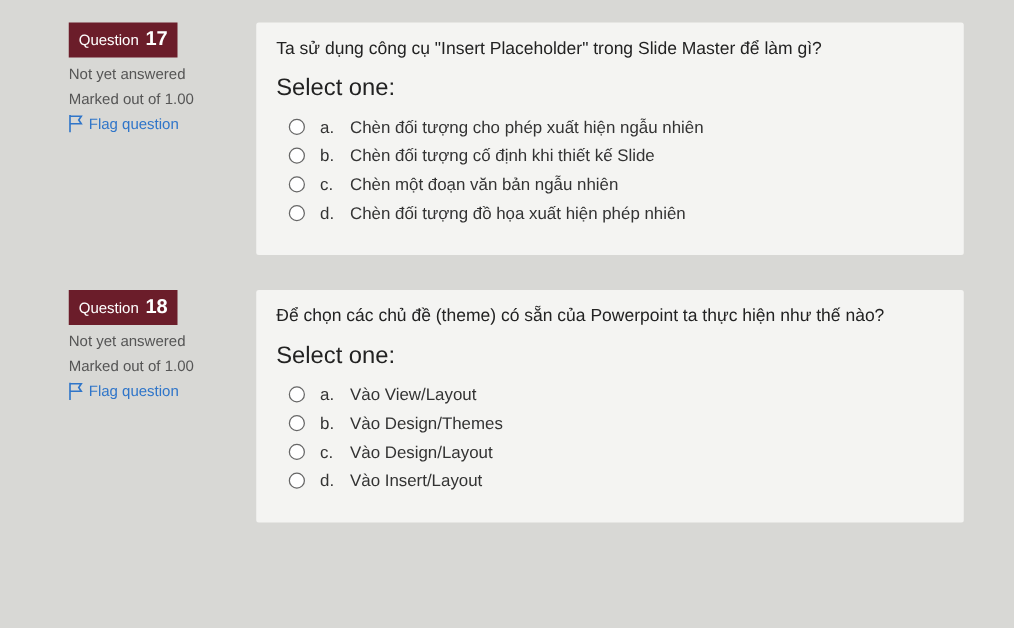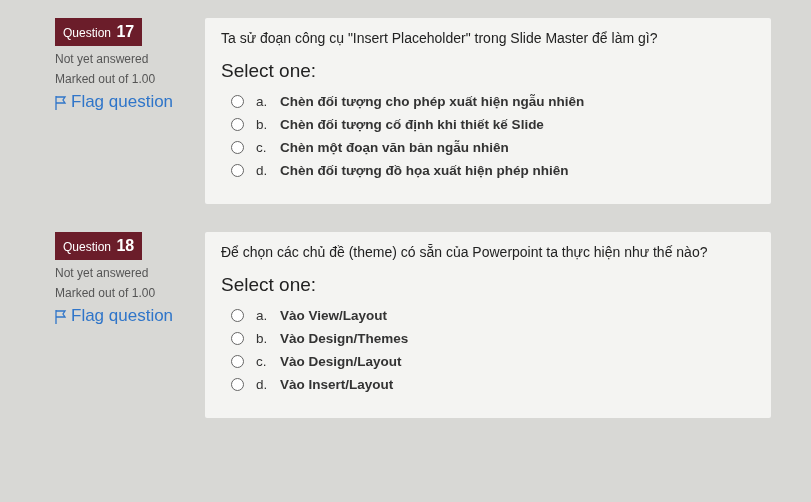--- a/index.html
+++ b/index.html
@@ -40,21 +40,21 @@
       margin-left: 2px;
     }
     .status-line {
       font-size: 12px;
       color: #555;
       margin-bottom: 6px;
     }
     .flag-row {
       display: flex;
       align-items: center;
-      font-size: 17px;
+      font-size: 12px;
       color: #2f75c9;
       cursor: pointer;
     }
     .flag-icon {
       width: 12px;
       height: 14px;
       margin-right: 4px;
       display: inline-block;
     }
     .content {
@@ -91,21 +91,20 @@
       margin-right: 12px;
       flex-shrink: 0;
       background: #fff;
     }
     .opt-letter {
       margin-right: 10px;
       min-width: 14px;
     }
     .opt-text {
       flex: 1;
-      font-weight: bold;
     }
   </style>
 </head>
 <body>
 
 <div class="page">
 
   <div class="question-block">
     <div class="sidebar">
       <div class="question-badge">
@@ -117,21 +116,21 @@
       <div class="flag-row">
         <span class="flag-icon">
           <svg viewBox="0 0 12 14" width="12" height="14">
               <path d="M1 0 L1 14 M1 1 L10 1 L8 4 L10 7 L1 7" fill="none" stroke="#2f75c9" stroke-width="1.3"></path>
             </svg>
         </span>
         <span>Flag question</span>
       </div>
     </div>
     <div class="content">
-      <div class="qtext">Ta sử đoạn công cụ "Insert Placeholder" trong Slide Master để làm gì?</div>
+      <div class="qtext">Ta sử dụng công cụ "Insert Placeholder" trong Slide Master để làm gì?</div>
       <div class="select-one">Select one:</div>
       <div class="options">
         <div class="option-row">
           <span class="radio"></span>
           <span class="opt-letter">a.</span>
           <span class="opt-text">Chèn đối tượng cho phép xuất hiện ngẫu nhiên</span>
         </div>
         <div class="option-row">
           <span class="radio"></span>
           <span class="opt-letter">b.</span>

